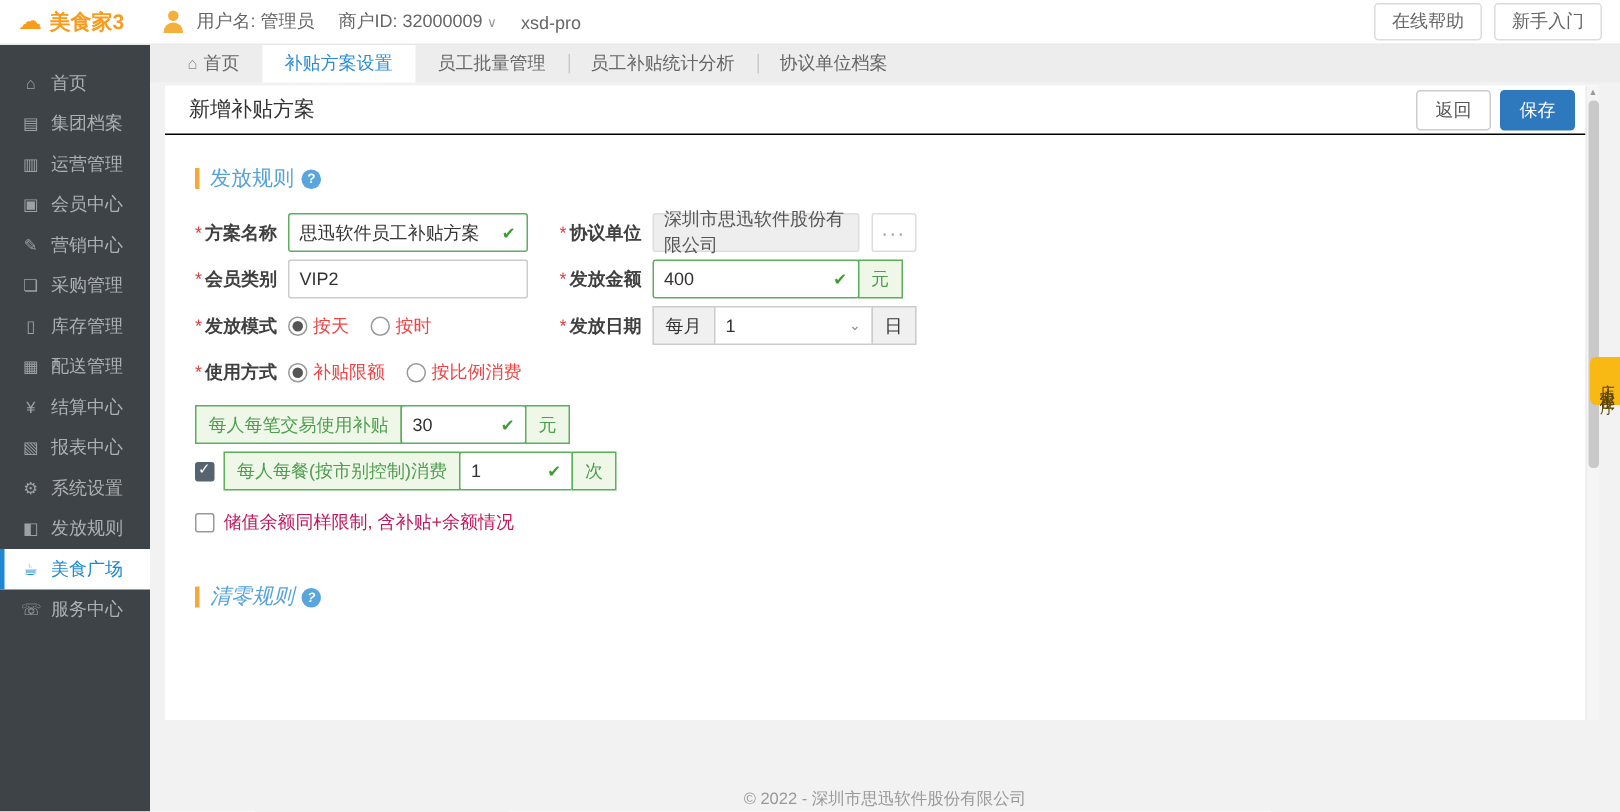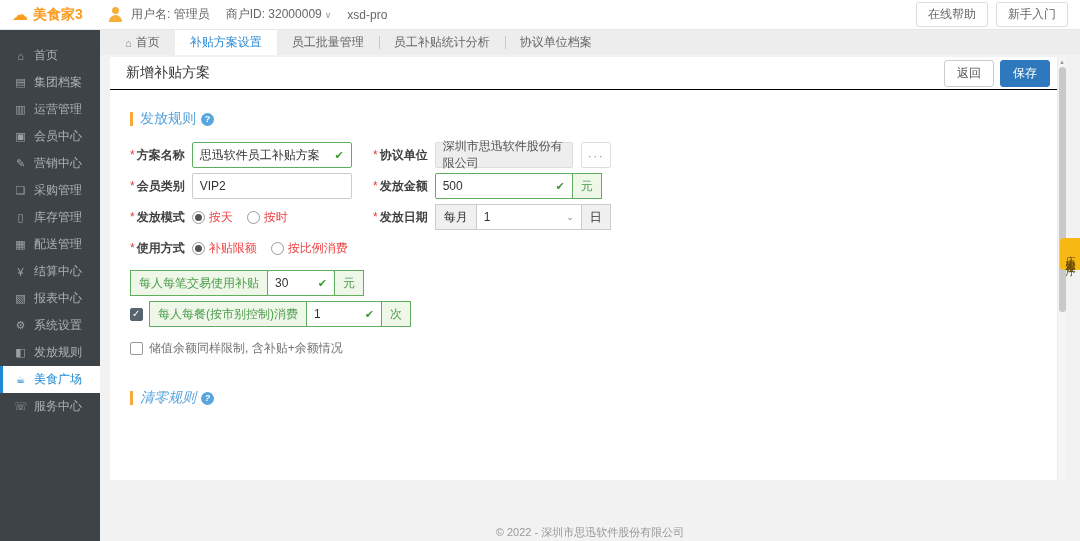--- a/index.html
+++ b/index.html
@@ -53,37 +53,37 @@
   .form-row { display:flex; align-items:center; margin-bottom:5px; height:26px; }
   .fcol-left { width:243px; display:flex; align-items:center; flex:none; }
   .fcol-right { display:flex; align-items:center; }
   .flabel { display:flex; align-items:center; margin-right:7px; font-weight:bold; color:#404040; white-space:nowrap; }
   .star { color:#e23c3c; margin-right:2px; font-weight:normal; }
 
   .inp { height:26px; border:1px solid #ccc; border-radius:2px; padding:0 7px; background:#fff; display:flex; align-items:center; justify-content:space-between; cursor:text; }
   .inp.valid { border-color:#5eae5e; }
   .inp .check { color:#3f9c35; font-weight:bold; font-size:11px; margin-left:6px; }
   .inp.disabled { background:#eee; border-color:#ddd; color:#555; cursor:default; }
-  .w160 { width:160px; } .w138 { width:138px; } .w86 { width:68px; } .w76 { width:76px; } .w106 { width:106px; }
+  .w160 { width:160px; } .w138 { width:138px; } .w86 { width:84px; } .w76 { width:76px; } .w106 { width:106px; }
   .more-btn { width:30px; height:26px; margin-left:8px; border:1px solid #ddd; border-radius:2px; background:#fff; color:#999; text-align:center; line-height:23px; cursor:pointer; letter-spacing:1px; }
 
   .group { display:flex; align-items:center; }
   .group > * + * { margin-left:-1px; }
   .addon { height:26px; padding:0 8px; display:flex; align-items:center; border:1px solid #ccc; background:#f0f0f0; color:#333; white-space:nowrap; }
   .addon.green { border-color:#5eae5e; background:#eef7e8; color:#4f9d4f; }
   .sel { height:26px; border:1px solid #ccc; background:#fff; display:flex; align-items:center; justify-content:space-between; padding:0 7px; cursor:pointer; }
   .sel .sc { color:#888; font-size:9px; }
 
   .radio { width:13px; height:13px; border:1px solid #999; border-radius:50%; background:#fff; position:relative; flex:none; cursor:pointer; }
   .radio.checked::after { content:""; position:absolute; top:2px; left:2px; right:2px; bottom:2px; background:#555; border-radius:50%; }
   .opt-label { margin:0 14px 0 4px; color:#ef4444; cursor:pointer; }
   .cb { width:13px; height:13px; border:1px solid #999; border-radius:2px; background:#fff; position:relative; flex:none; cursor:pointer; }
   .cb.checked { background:#55646f; border-color:#55646f; }
   .cb.checked::after { content:"✓"; position:absolute; top:-1px; left:1px; color:#fff; font-size:10px; }
-  .cb-label { margin-left:6px; color:#737373; cursor:pointer; }
+  .cb-label { margin-left:6px; color:#be185d; cursor:pointer; }
   .mr6 { margin-right:6px; }
   .row-gap { margin-bottom:9px; }
 
   
   .vscroll { position:absolute; top:0; right:0; bottom:0; width:9px; background:#f5f5f5; border-left:1px solid #ececec; }
   .varrow { position:absolute; top:1px; left:0; width:8px; text-align:center; color:#999; font-size:6px; line-height:8px; cursor:pointer; }
   .vthumb { position:absolute; top:10px; left:1px; width:7px; height:245px; background:#c9c9c9; border-radius:3px; cursor:grab; }
 
   
   .footer { margin-top:45px; text-align:center; color:#999; font-size:11px; }
@@ -242,21 +242,21 @@
                 <span>VIP2</span>
               </div>
           </div>
           <div class="fcol-right">
             <span class="flabel">
                 <span class="star">*</span>
                 <span>发放金额</span>
               </span>
             <div class="group">
               <div class="inp valid w138">
-                  <span>500</span>
+                  <span>400</span>
                   <span class="check">✔</span>
                 </div>
               <span class="addon green">元</span>
             </div>
           </div>
         </div>
 
         <div class="form-row">
           <div class="fcol-left">
             <span class="flabel">

